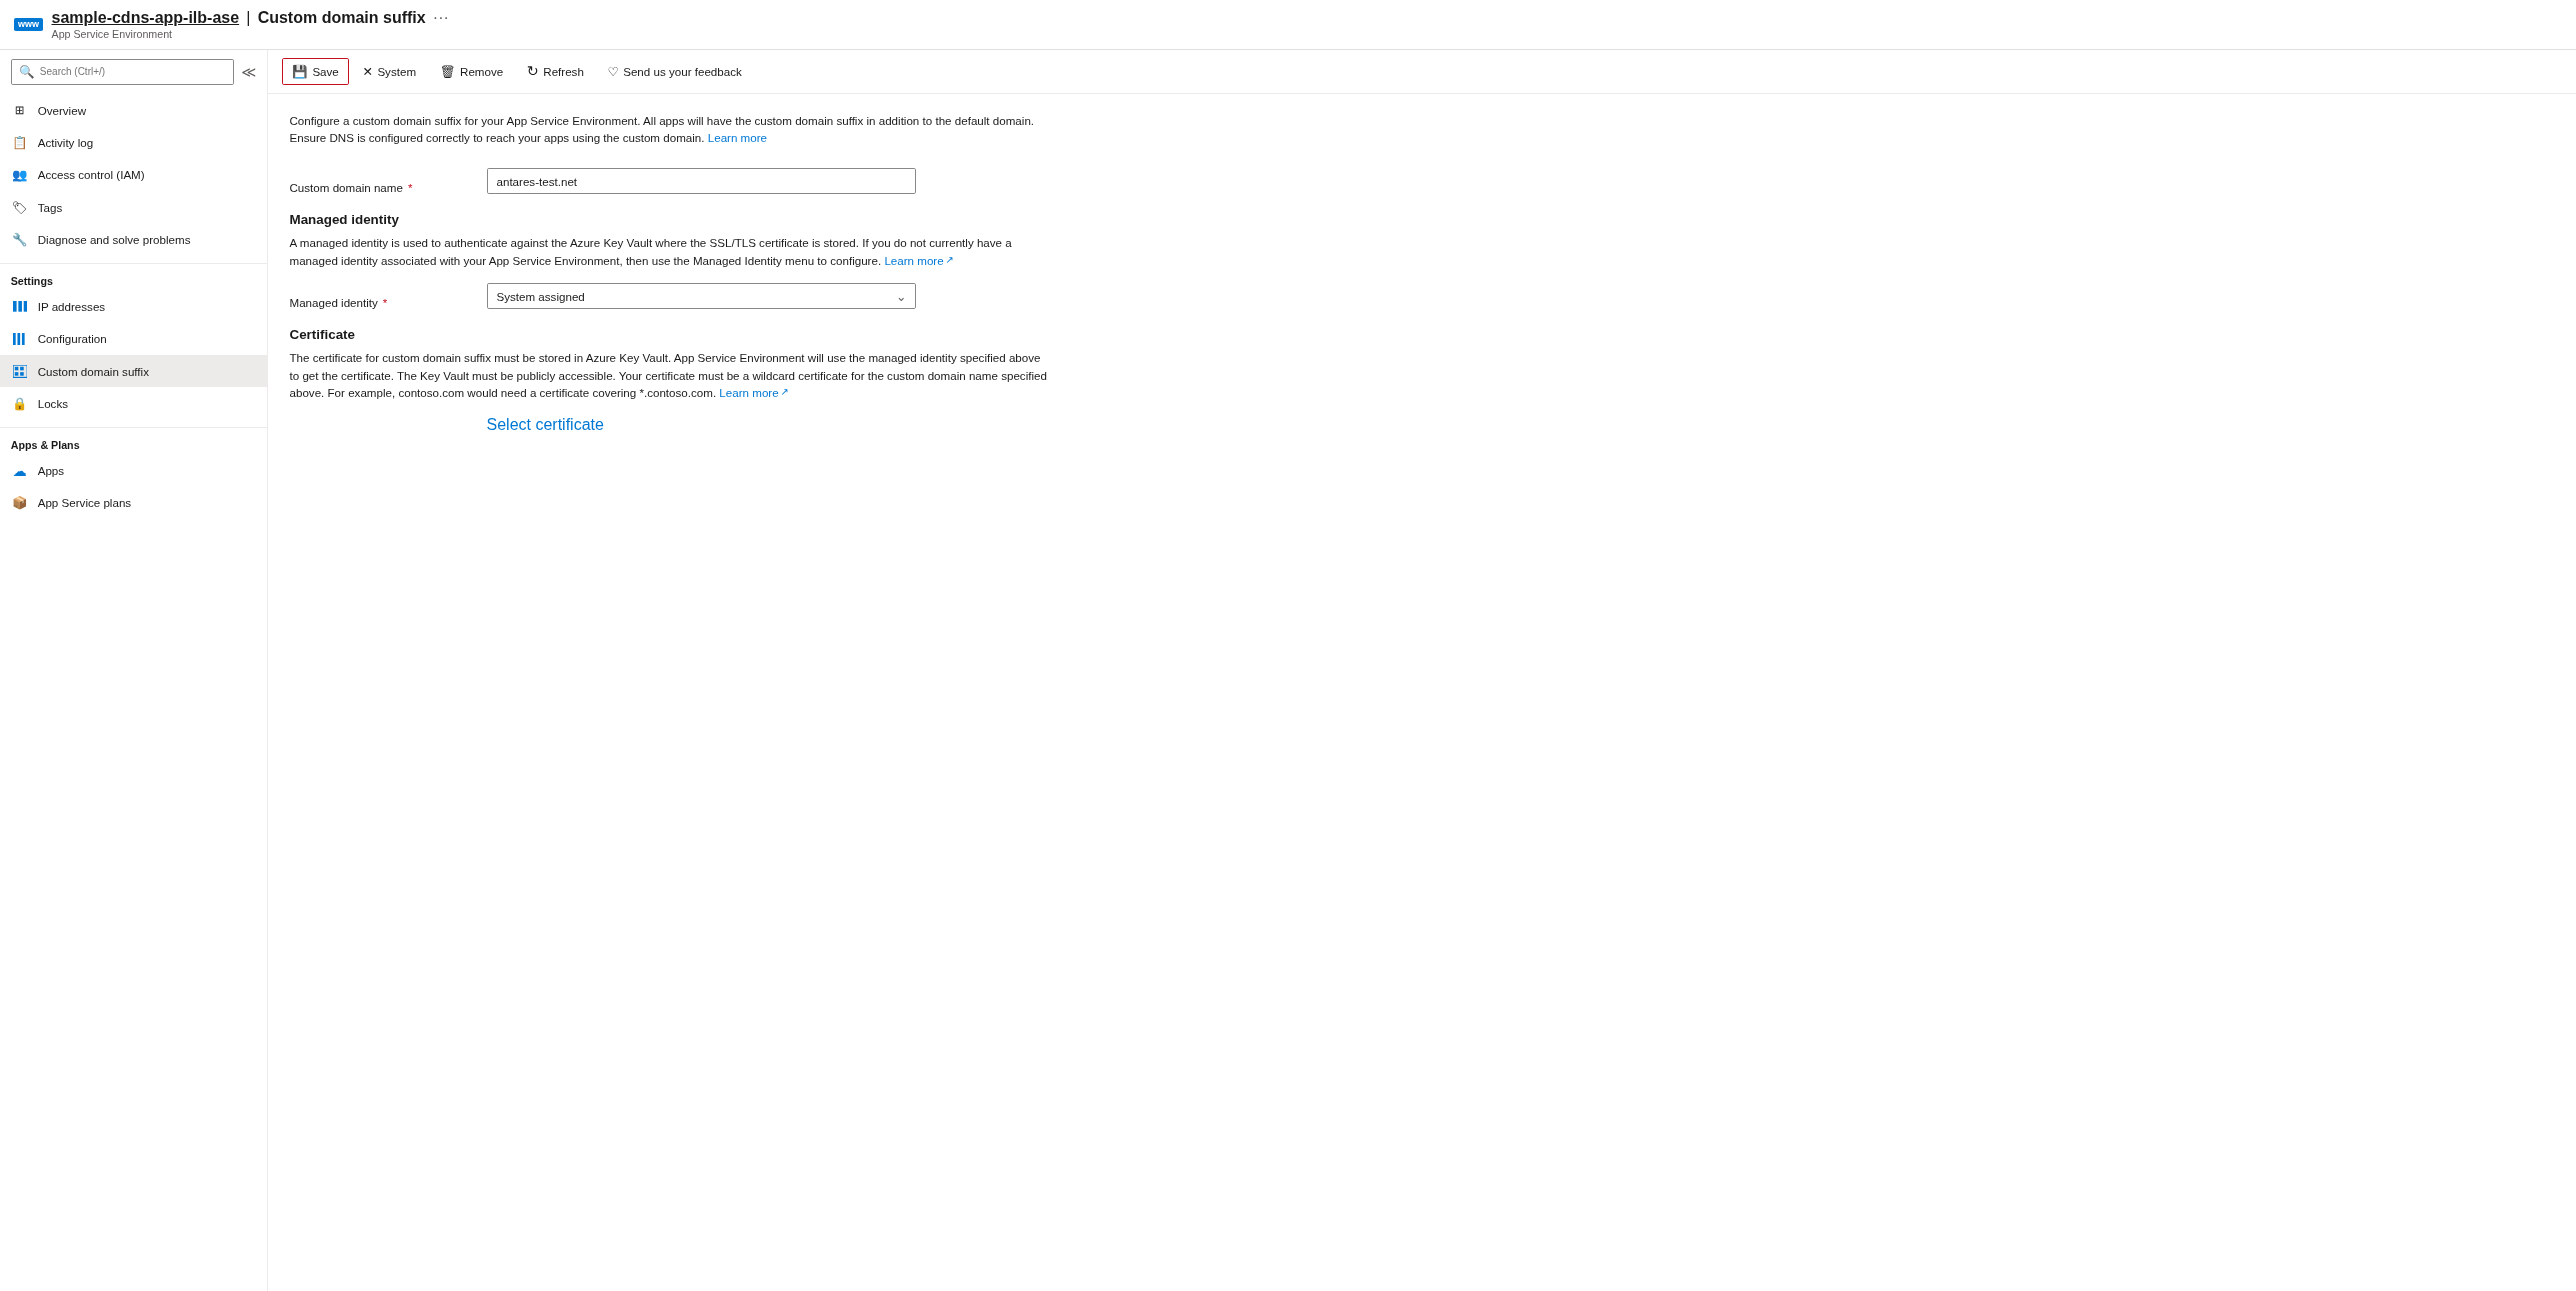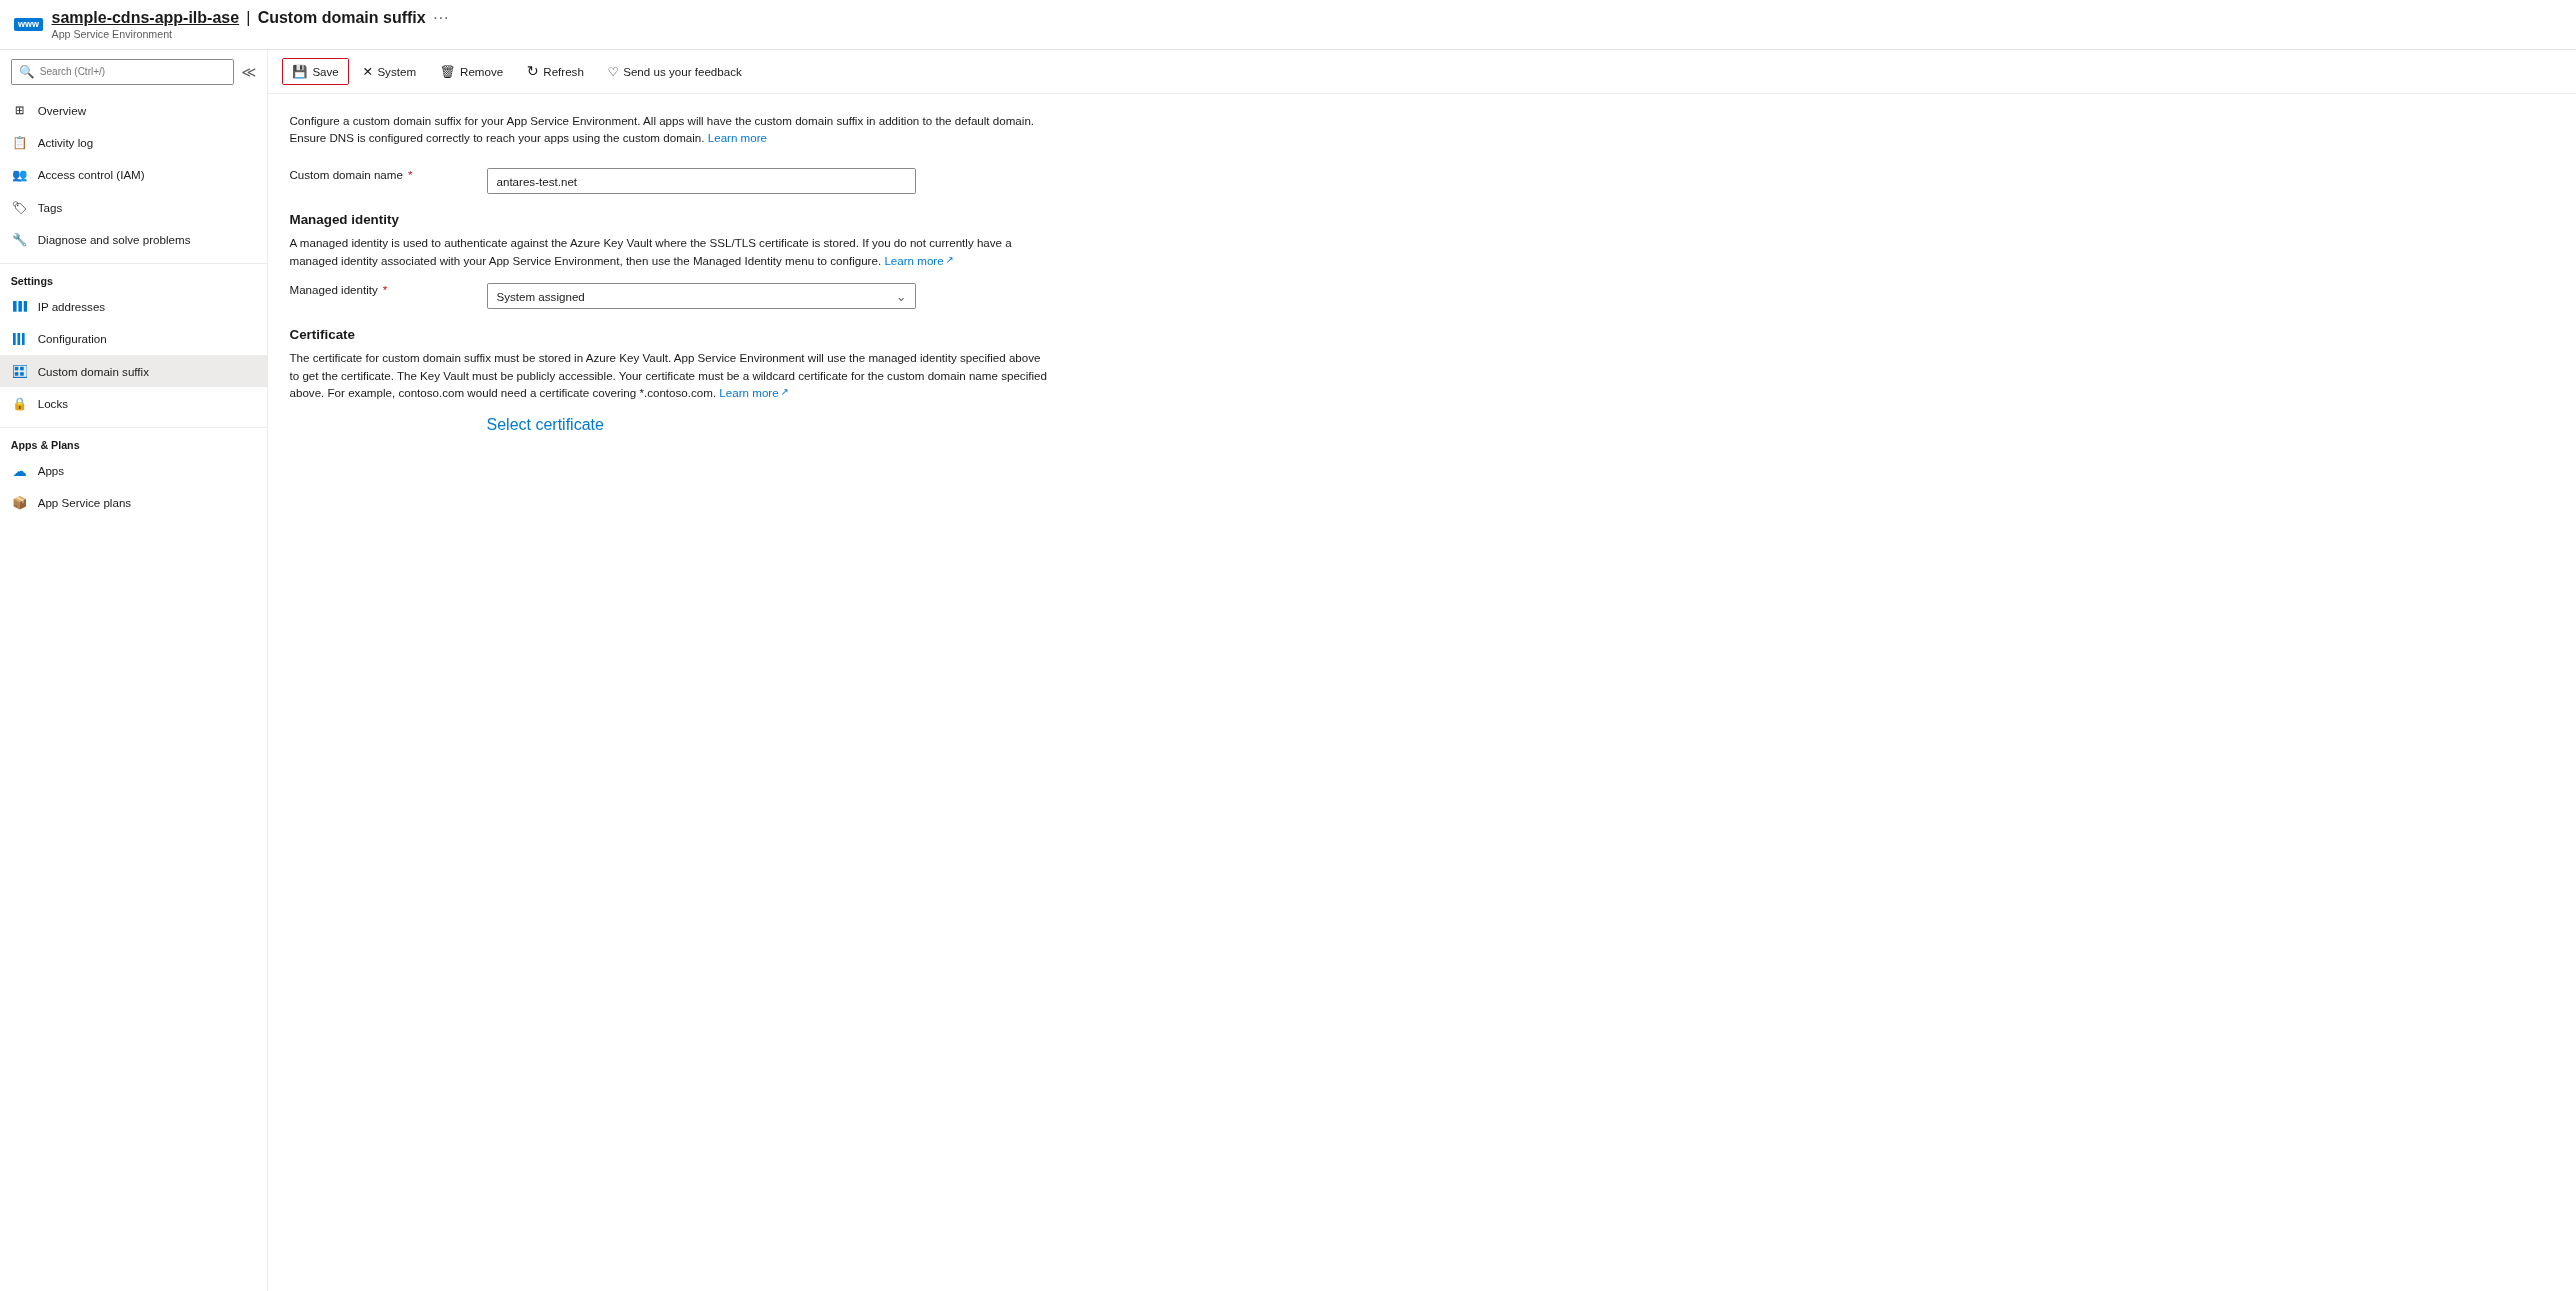--- a/index.html
+++ b/index.html
@@ -27,21 +27,21 @@
     .toolbar-btn.primary { border: 1.8px solid #c50f1f; }
     .toolbar-btn-icon { font-size: 12.5px; }
 
     
     .content-body { padding: 18px 21.5px; max-width: 805px; }
 
     .description-text { font-size: 11.6px; color: #1a1a1a; line-height: 1.5; margin-bottom: 21.5px; }
     .description-text a { color: #0078d4; text-decoration: none; }
 
     
-    .form-row { display: flex; align-items: flex-start; margin-bottom: 18px; }
+    .form-row { display: flex; align-items: flex-end; margin-bottom: 18px; }
     .form-label { width: 197px; font-size: 11.6px; color: #1a1a1a; flex-shrink: 0; }
     .required { color: #c50f1f; margin-left: 1.8px; }
     .form-input { flex: 1; max-width: 429px; border: 0.9px solid #8a8886; border-radius: 1.8px; padding: 5.4px 9px; font-size: 11.6px; color: #1a1a1a; outline: none; }
     .select-wrapper { position: relative; flex: 1; max-width: 429px; }
     .select-wrapper select { width: 100%; border: 0.9px solid #8a8886; border-radius: 1.8px; padding: 5.4px 27px 5.4px 9px; font-size: 11.6px; color: #1a1a1a; appearance: none; background: #fff; cursor: pointer; outline: none; }
     .select-wrapper::after { content: '⌄'; position: absolute; right: 9px; top: 50%; transform: translateY(-50%); color: #605e5c; pointer-events: none; font-size: 12.5px; }
 
     
     .section-header { font-size: 13.4px; font-weight: 600; color: #1a1a1a; margin-bottom: 7.2px; margin-top: 14.3px; }
     .section-description { font-size: 11.6px; color: #1a1a1a; line-height: 1.5; margin-bottom: 14.3px; }

